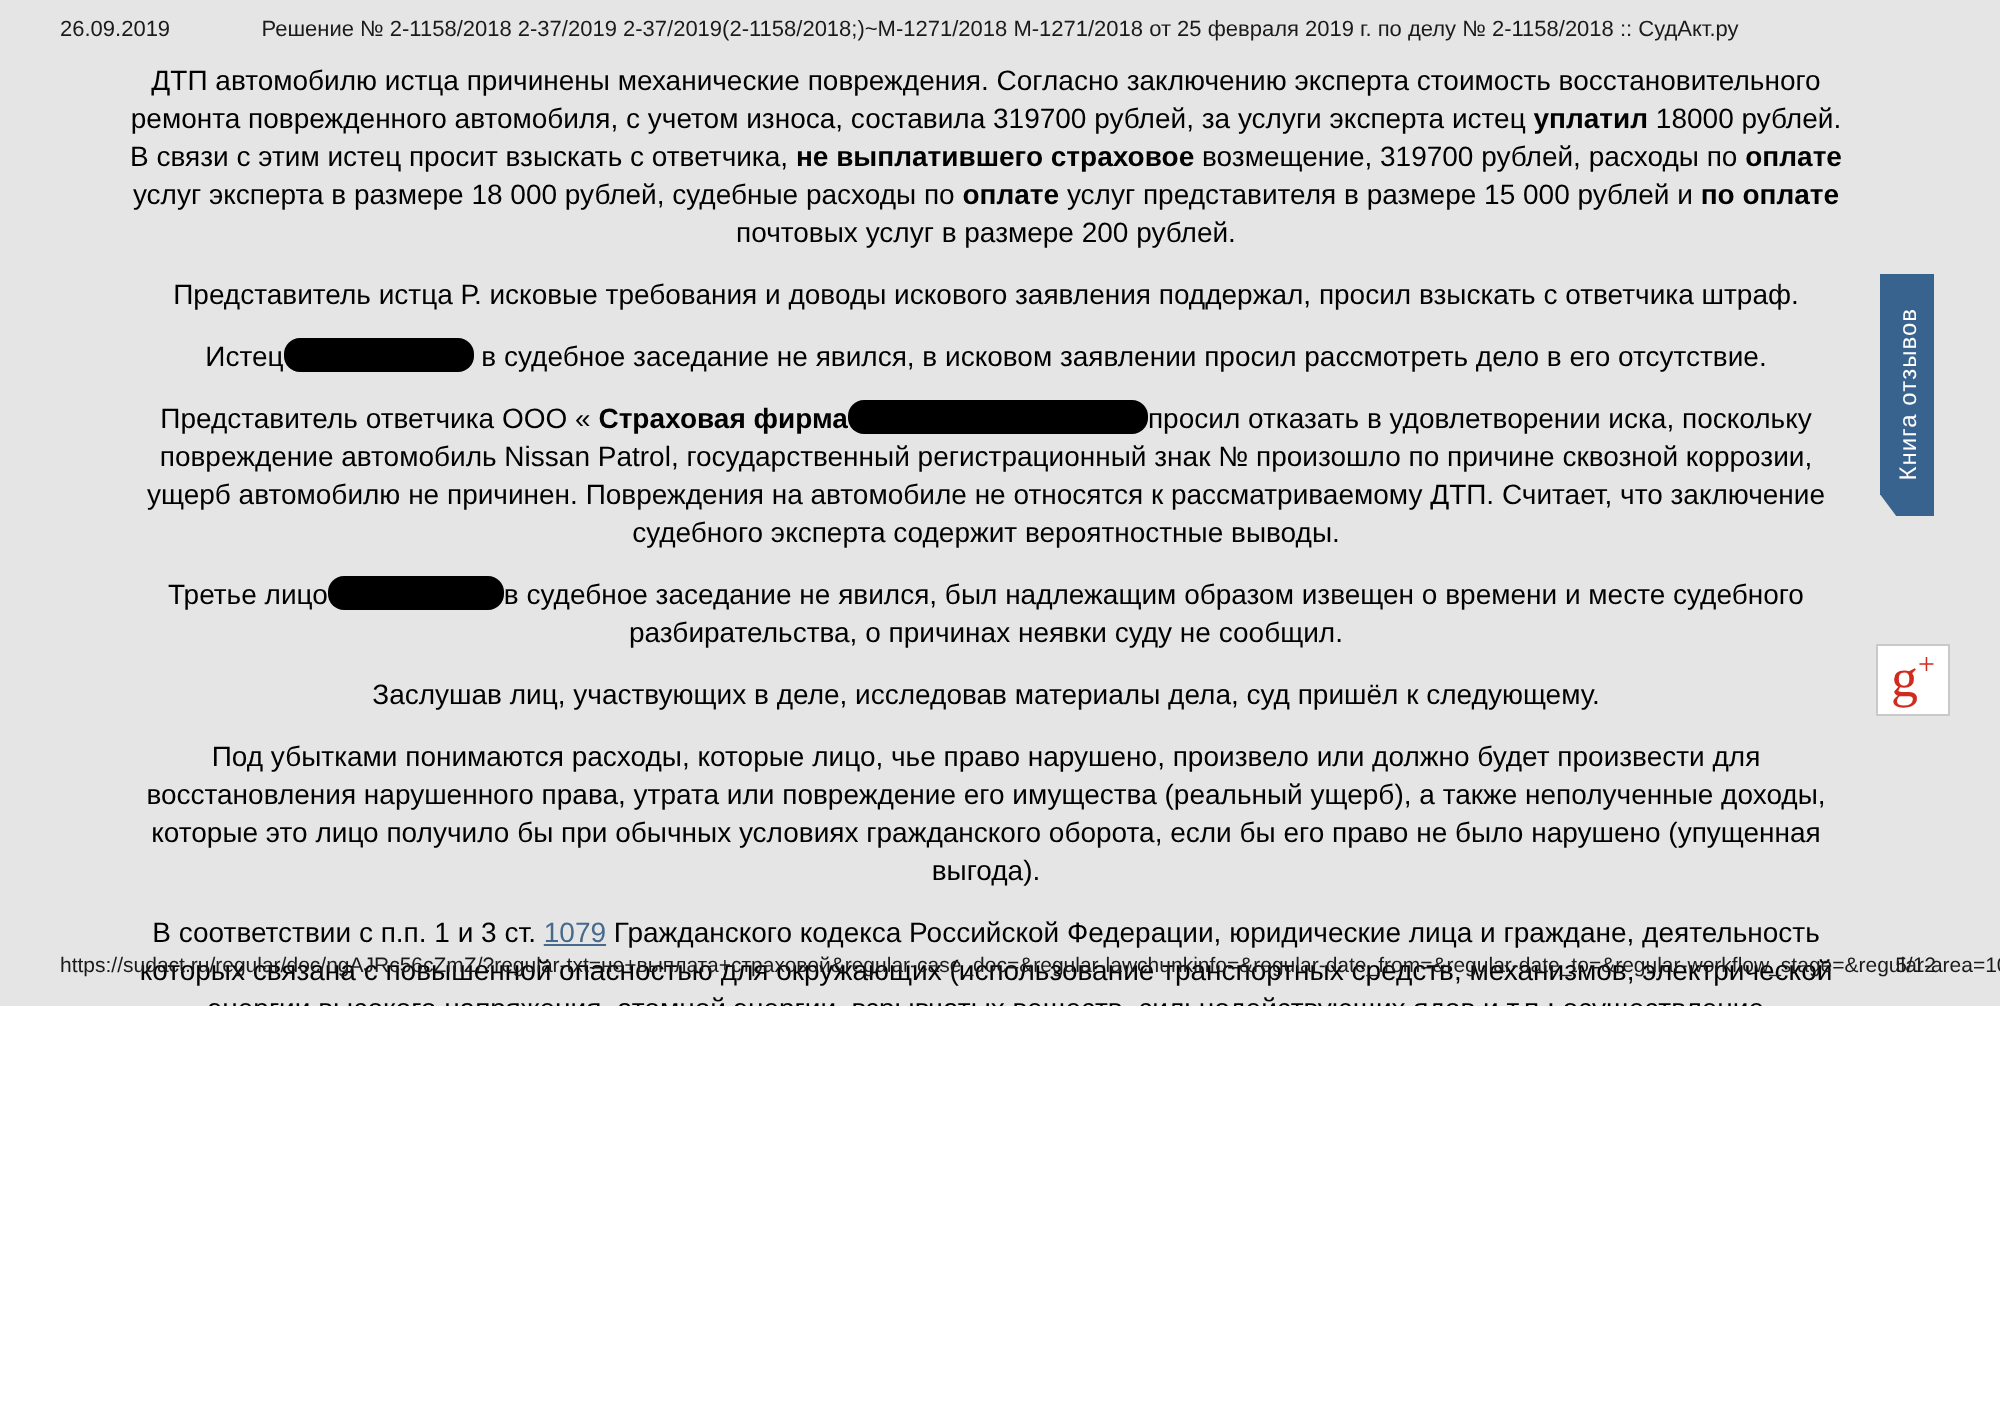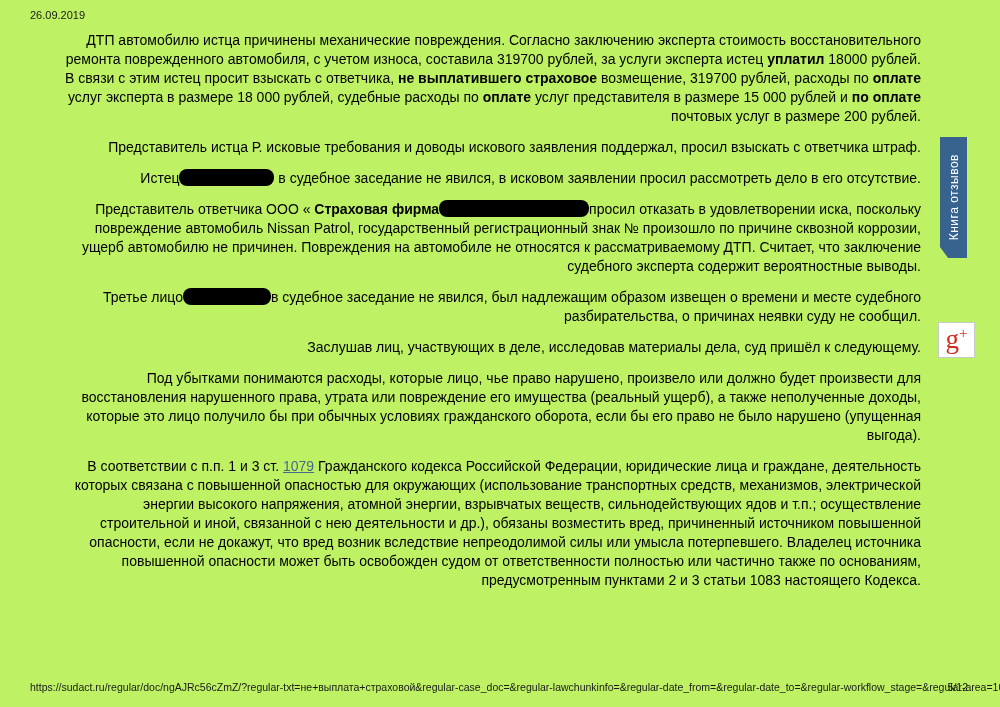--- a/index.html
+++ b/index.html
@@ -1,29 +1,29 @@
 <!DOCTYPE html>
 <html><head>
 <meta charset="utf-8">
 <style>
   html,body { margin:0; padding:0; background:#ffffff; }
   .page {
-    position:relative; width:1000px; height:707px; background:#bef264;
+    position:relative; width:1000px; height:503px; background:#e5e5e5;
     font-family:"Liberation Sans", sans-serif; color:#000; overflow:hidden;
   }
   .print-header-date {
     position:absolute; top:9px; left:30px; font-size:11px; color:#1a1a1a; white-space:nowrap;
   }
   .print-header-title {
     position:absolute; top:9px; left:120px; right:120px; text-align:center;
     font-size:11px; color:#1a1a1a; white-space:nowrap; overflow:hidden;
   }
   .doc-body {
     position:absolute; top:31px; left:65px; width:856px;
-    font-size:14px; line-height:19px; text-align:right;
+    font-size:14px; line-height:19px; text-align:center;
   }
   .doc-body p.para { margin:0 0 12px 0; }
   .doc-body b { font-weight:bold; }
   .law-link { color:#46698c; text-decoration:underline; cursor:pointer; }
   .redaction {
     display:inline-block; background:#000; height:17px; border-radius:8px;
     vertical-align:middle; position:relative; top:-2px;
   }
   .feedback-tab {
     position:absolute; top:137px; right:33px; width:27px; height:121px;
@@ -48,20 +48,21 @@
   .print-footer-page {
     position:absolute; bottom:14px; right:32px; font-size:10.5px; color:#1a1a1a;
   }
 </style>
 </head>
 <body>
 
 <div class="page">
 
   <div class="print-header-date">26.09.2019</div>
+  <div class="print-header-title">Решение № 2-1158/2018 2-37/2019 2-37/2019(2-1158/2018;)~М-1271/2018 М-1271/2018 от 25 февраля 2019 г. по делу № 2-1158/2018 :: СудАкт.ру</div>
 
   <div class="doc-body">
       <p class="para">ДТП автомобилю истца причинены механические повреждения. Согласно заключению эксперта стоимость восстановительного ремонта поврежденного автомобиля, с учетом износа, составила 319700 рублей, за услуги эксперта истец <b>уплатил</b> 18000 рублей. В связи с этим истец просит взыскать с ответчика, <b>не выплатившего страховое</b> возмещение, 319700 рублей, расходы по <b>оплате</b> услуг эксперта в размере 18 000 рублей, судебные расходы по <b>оплате</b> услуг представителя в размере 15 000 рублей и <b>по оплате</b> почтовых услуг в размере 200 рублей.</p>
       <p class="para">Представитель истца Р. исковые требования и доводы искового заявления поддержал, просил взыскать с ответчика штраф.</p>
       <p class="para">Истец<span class="redaction" style="width: 95px;"></span> в судебное заседание не явился, в исковом заявлении просил рассмотреть дело в его отсутствие.</p>
       <p class="para">Представитель ответчика ООО « <b>Страховая фирма</b><span class="redaction" style="width: 150px;"></span>просил отказать в удовлетворении иска, поскольку повреждение автомобиль Nissan Patrol, государственный регистрационный знак № произошло по причине сквозной коррозии, ущерб автомобилю не причинен. Повреждения на автомобиле не относятся к рассматриваемому ДТП. Считает, что заключение судебного эксперта содержит вероятностные выводы.</p>
       <p class="para">Третье лицо<span class="redaction" style="width: 88px;"></span>в судебное заседание не явился, был надлежащим образом извещен о времени и месте судебного разбирательства, о причинах неявки суду не сообщил.</p>
       <p class="para">Заслушав лиц, участвующих в деле, исследовав материалы дела, суд пришёл к следующему.</p>
       <p class="para">Под убытками понимаются расходы, которые лицо, чье право нарушено, произвело или должно будет произвести для восстановления нарушенного права, утрата или повреждение его имущества (реальный ущерб), а также неполученные доходы, которые это лицо получило бы при обычных условиях гражданского оборота, если бы его право не было нарушено (упущенная выгода).</p>
       <p class="para">В соответствии с п.п. 1 и 3 ст. <a class="law-link">1079</a> Гражданского кодекса Российской Федерации, юридические лица и граждане, деятельность которых связана с повышенной опасностью для окружающих (использование транспортных средств, механизмов, электрической энергии высокого напряжения, атомной энергии, взрывчатых веществ, сильнодействующих ядов и т.п.; осуществление строительной и иной, связанной с нею деятельности и др.), обязаны возместить вред, причиненный источником повышенной опасности, если не докажут, что вред возник вследствие непреодолимой силы или умысла потерпевшего. Владелец источника повышенной опасности может быть освобожден судом от ответственности полностью или частично также по основаниям, предусмотренным пунктами 2 и 3 статьи 1083 настоящего Кодекса.</p>

